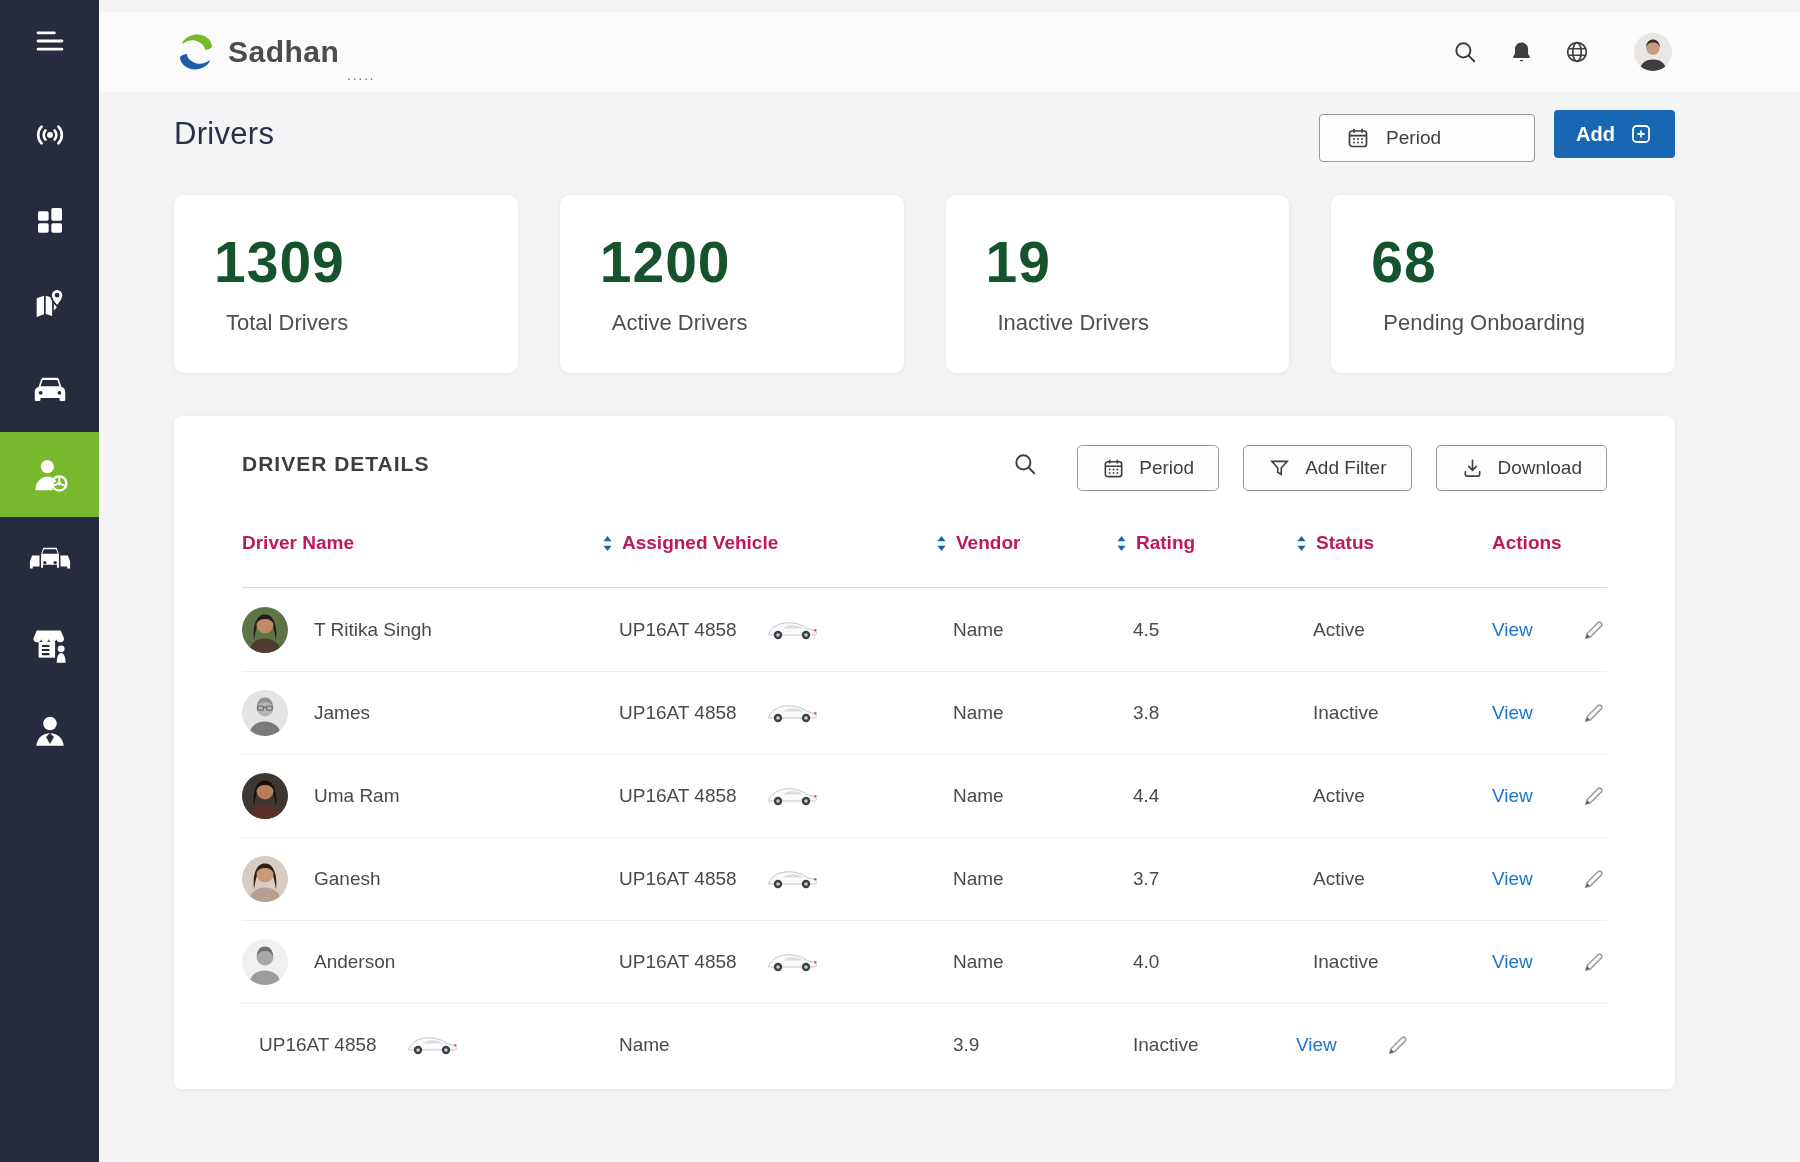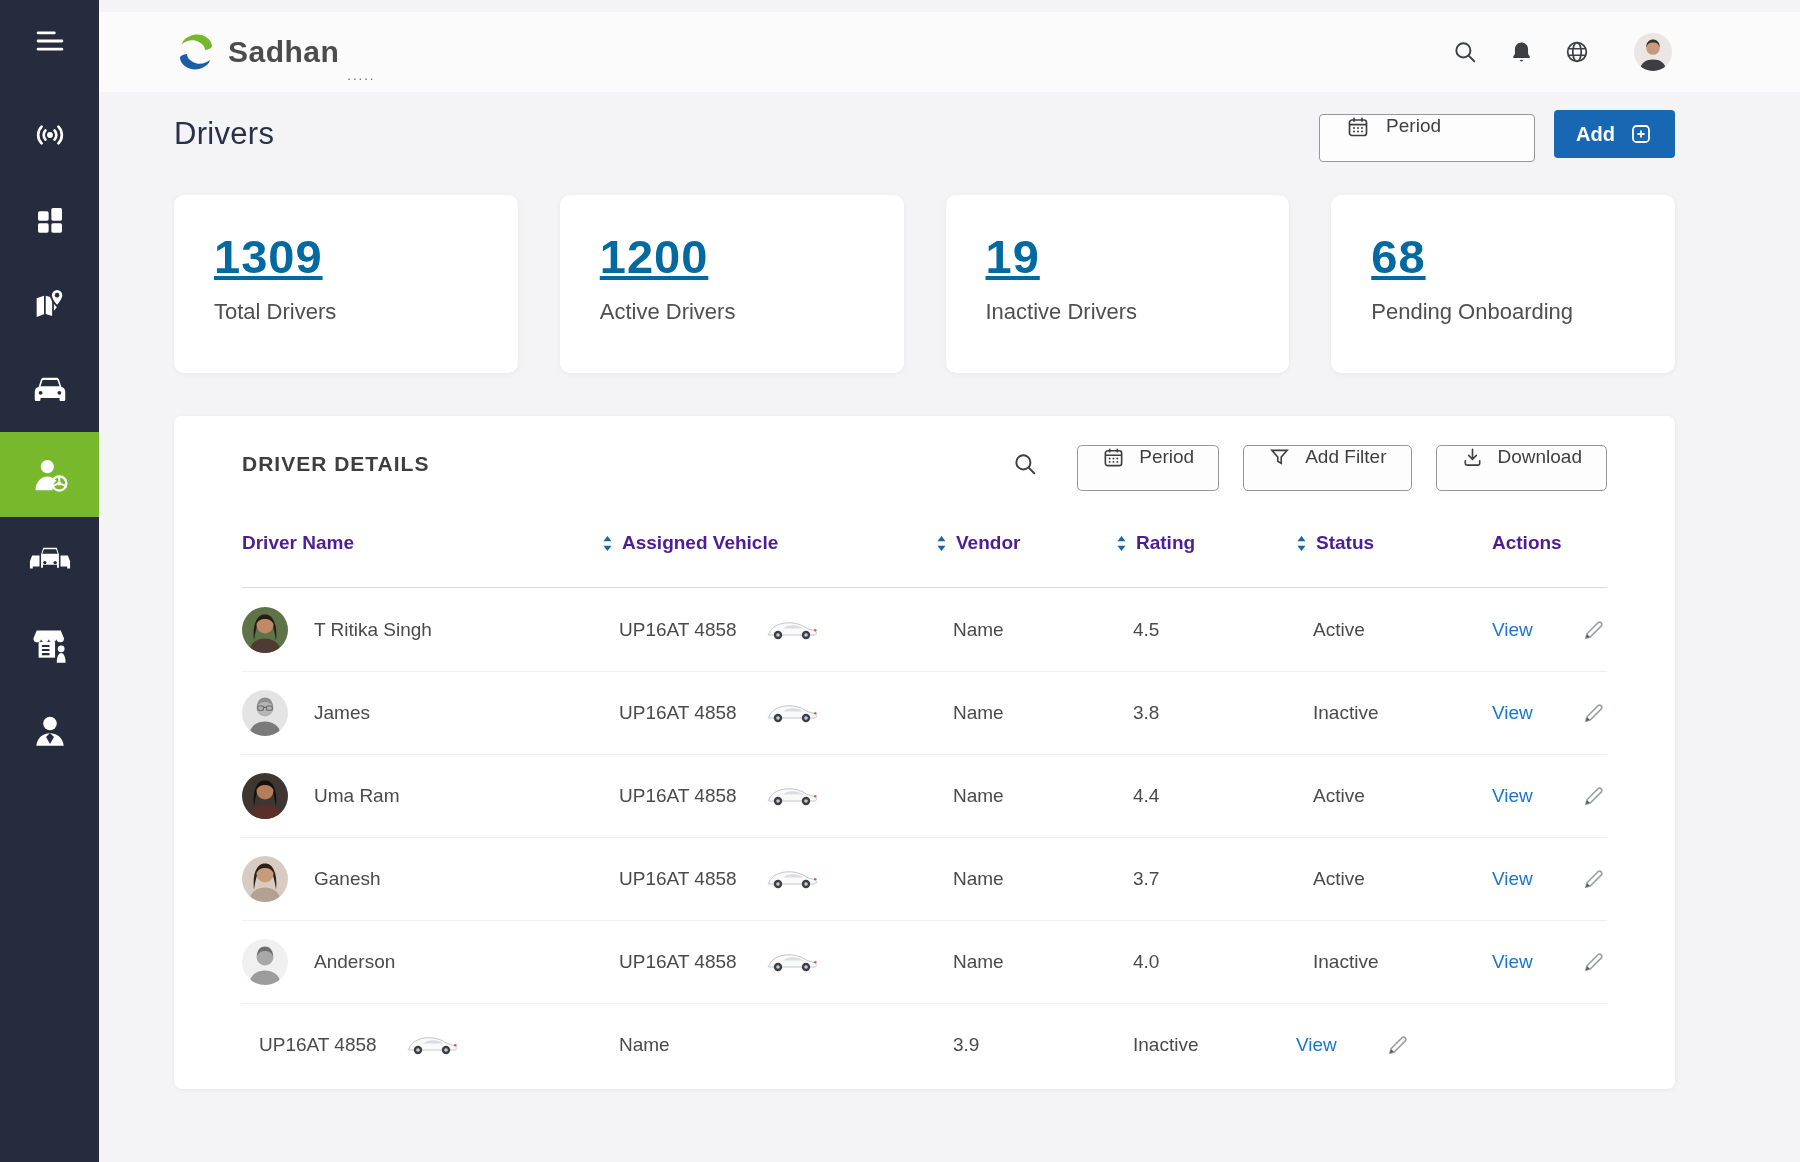--- a/index.html
+++ b/index.html
@@ -38,57 +38,57 @@
   .tb-icon { width:26px; height:26px; cursor:pointer; display:flex; align-items:center; justify-content:center; }
   .tb-avatar { width:38px; height:38px; border-radius:50%; overflow:hidden; background:#E9E6E3; margin-left:14px; cursor:pointer; flex:none; }
 
   
   .content { position:absolute; left:99px; top:80px; right:0; bottom:0; padding:30px 125px 0 75px; }
 
   .page-head { display:flex; align-items:center; height:48px; }
   .page-title { font-size:31px; font-weight:400; color:#28304A; letter-spacing:.3px; }
   .page-head-right { margin-left:auto; display:flex; align-items:center; gap:19px; }
   .btn-outline {
-    display:flex; align-items:flex-start; gap:16px; height:48px; padding:0 26px;
+    display:flex; align-items:center; gap:16px; height:48px; padding:0 26px;
     background:#FDFDFD; border:1px solid #97979B; border-radius:4px; cursor:pointer;
     font-size:19px; color:#3F3F3F;margin-top:8px;
   }
   .btn-outline.period-top { width:216px; }
   .btn-primary {
     display:flex; align-items:center; gap:14px; height:48px; padding:0 22px;
     background:#1767B2; border:none; border-radius:4px; cursor:pointer;
     font-size:20px; font-weight:700; color:#FFFFFF;
   }
 
   
   .stats { display:flex; gap:42px; margin-top:37px; }
   .stat-card {
     flex:1; height:178px; background:#fff; border-radius:10px;
     box-shadow:0 1px 5px rgba(20,20,43,.06); padding:34px 0 0 40px;
   }
-  .stat-value { font-size:47px; font-weight:600; color:#0369a1; letter-spacing:1px;text-decoration:underline; }
-  .stat-label { font-size:22px; color:#4F4F4F; margin-top:15px; }
+  .stat-value { font-size:57px; font-weight:600; color:#14532d; letter-spacing:1px; }
+  .stat-label { font-size:22px; color:#4F4F4F; margin-top:15px;margin-left:12px; }
 
   
   .table-card {
     margin-top:43px; background:#fff; border-radius:8px; height:673px;
     box-shadow:0 1px 5px rgba(20,20,43,.06); padding:0 68px;
   }
   .table-head { display:flex; align-items:center; padding-top:24px; height:72px; }
   .table-title { font-size:21px; font-weight:700; letter-spacing:1px; color:#3E3E3E; }
   .table-controls { margin-left:auto; display:flex; align-items:center; gap:24px; }
   .icon-btn { width:28px; height:28px; display:flex; align-items:center; justify-content:center; cursor:pointer; margin-right:14px; }
   .btn-outline.small { height:46px; border-radius:5px; gap:14px; padding:0 24px; }
 
   .thead {
     margin-top:44px; height:56px; display:grid;
     grid-template-columns:360px 334px 180px 180px 196px 1fr;
     align-items:start; border-bottom:1px solid #DBDBDF;
   }
-  .th { display:flex; align-items:center; gap:9px; color:#4c1d95; font-weight:700; font-size:19px; cursor:pointer; }
+  .th { display:flex; align-items:center; gap:9px; color:#be185d; font-weight:700; font-size:19px; cursor:pointer; }
   .th.static { cursor:default; }
 
   .trow {
     height:83px; display:grid;
     grid-template-columns:360px 334px 180px 180px 196px 1fr;
     align-items:center;
   }
   .trow + .trow { border-top:1px solid #EFEFF3; }
   .td { font-size:19px; color:#4A4A4A; }
   .pad { padding-left:17px; }

